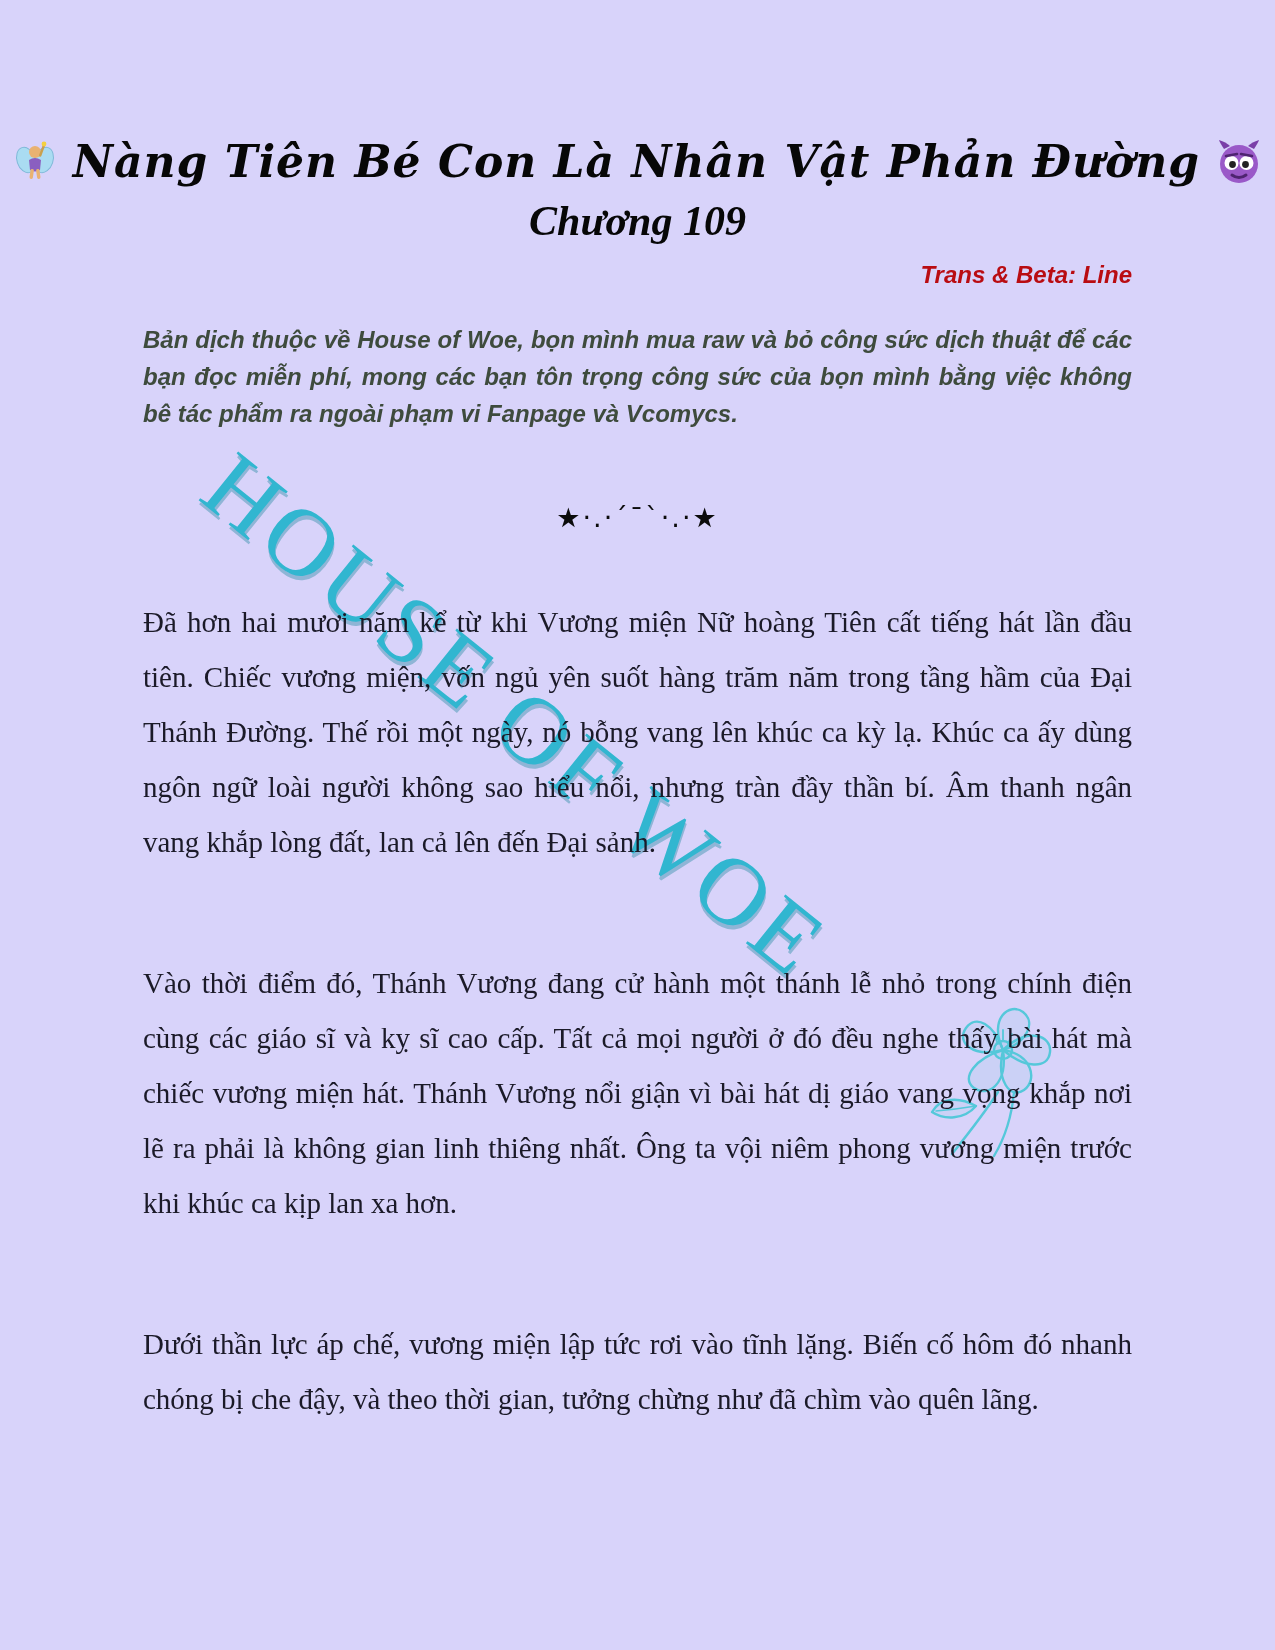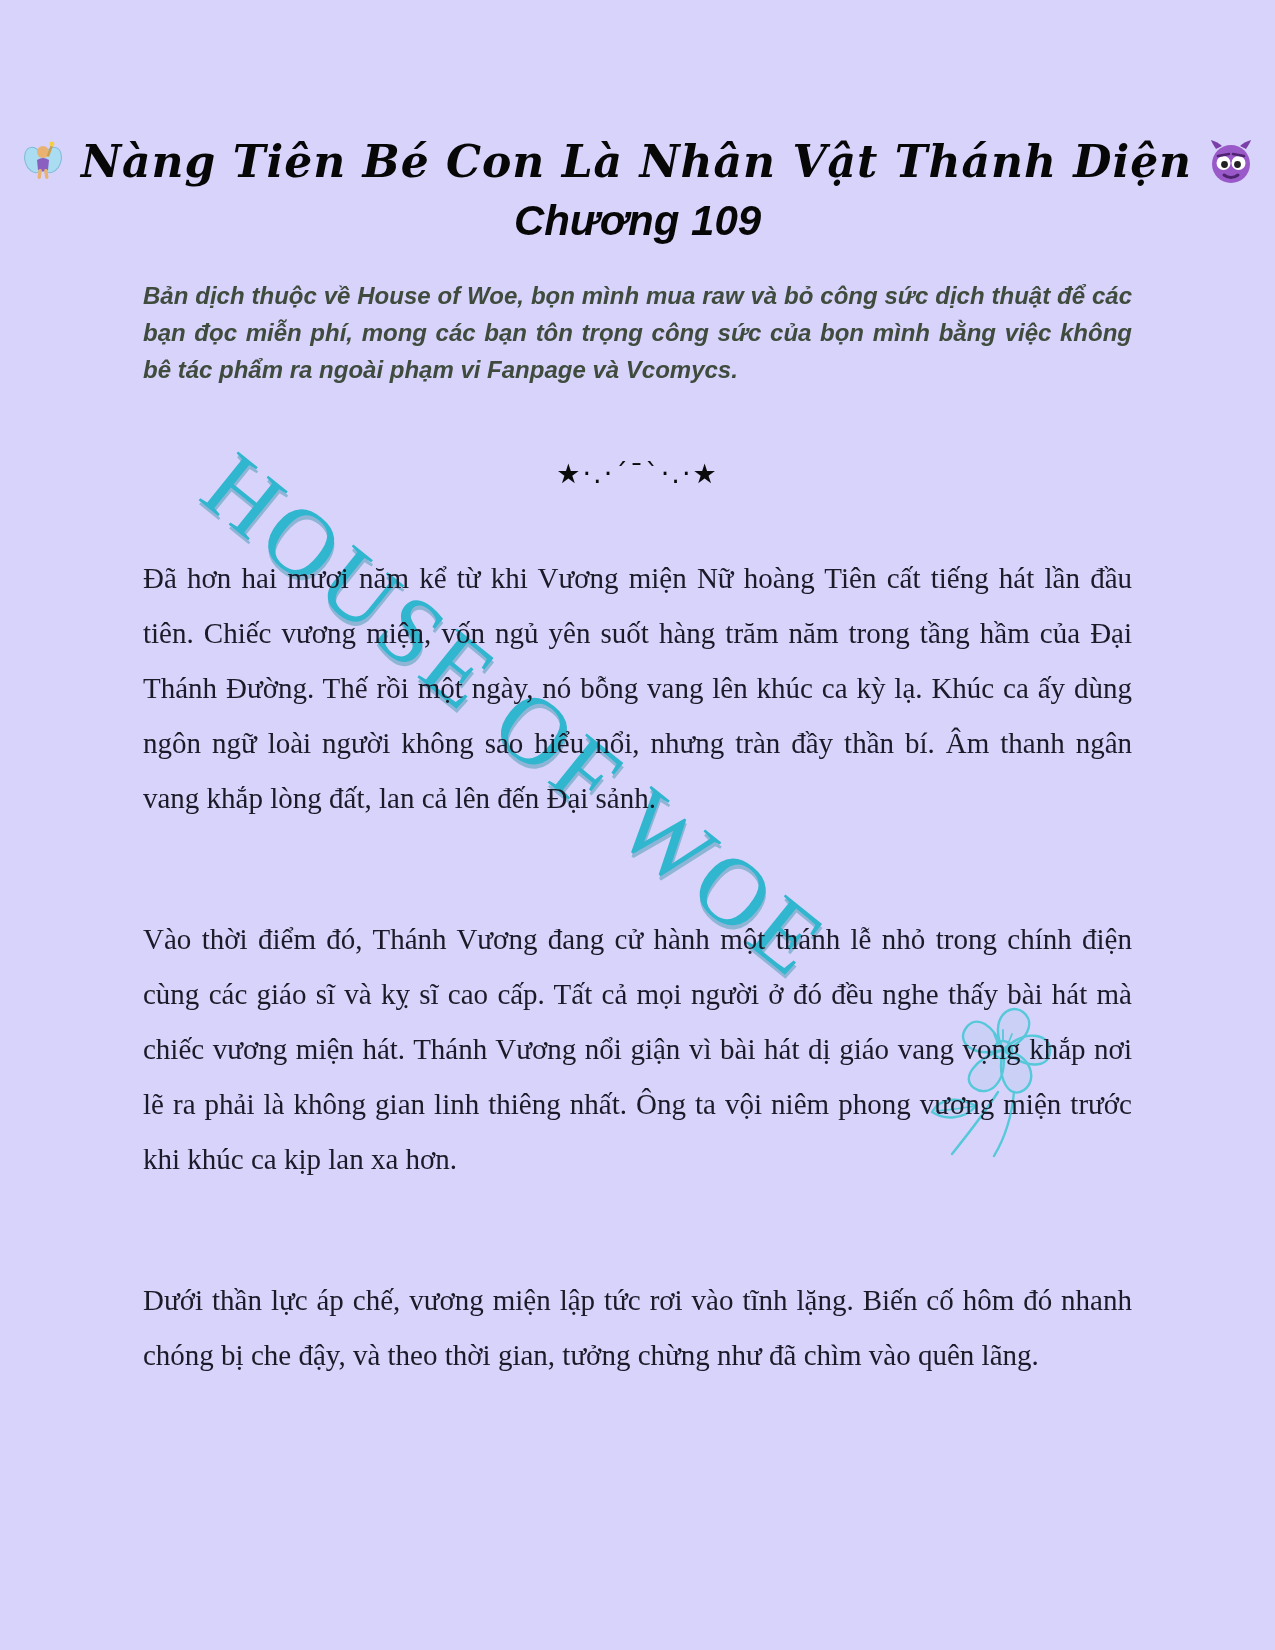--- a/index.html
+++ b/index.html
@@ -52,21 +52,21 @@
     font-family:"DejaVu Serif",serif;
     font-style:italic;font-weight:bold;
     font-size:44px;line-height:1.25;
     letter-spacing:1px;
     color:#070707;
     text-align:center;
     white-space:nowrap;
   }
   .chapter{
     margin-top:8px;
-    font-family:Liberation Sans, sans-serif;
+    font-family:Liberation Serif, serif;
     font-style:italic;font-weight:bold;
     font-size:42px;
     color:#070707;
     text-align:center;
   }
   .credit{
     margin-top:16px;
     text-align:right;
     font-family:"Liberation Sans",sans-serif;
     font-style:italic;font-weight:bold;
@@ -133,36 +133,37 @@
       <svg class="emoji-icon" width="44" height="44" viewBox="0 0 44 44">
         <ellipse cx="13" cy="20" rx="9" ry="13" fill="#aadcf2" stroke="#7fb9d8" stroke-width="1" transform="rotate(-18 13 20)"></ellipse>
         <ellipse cx="31" cy="20" rx="9" ry="13" fill="#aadcf2" stroke="#7fb9d8" stroke-width="1" transform="rotate(18 31 20)"></ellipse>
         <circle cx="22" cy="12" r="6" fill="#e9b271"></circle>
         <path d="M16 20 Q22 16 28 20 L27 30 Q22 33 17 30 Z" fill="#8a5fc0"></path>
         <rect x="17" y="29" width="3.4" height="10" rx="1.6" fill="#e9b271" transform="rotate(8 19 34)"></rect>
         <rect x="23.6" y="29" width="3.4" height="10" rx="1.6" fill="#e9b271" transform="rotate(-8 25 34)"></rect>
         <rect x="28" y="4" width="2.4" height="13" rx="1.2" fill="#c9a04e" transform="rotate(20 29 10)"></rect>
         <circle cx="31" cy="4" r="2.4" fill="#f4d03f"></circle>
       </svg>
-      <span class="title-text">Nàng Tiên Bé Con Là Nhân Vật Thánh Diện</span>
+      <span class="title-text">Nàng Tiên Bé Con Là Nhân Vật Phản Đường</span>
       <svg class="emoji-icon" width="46" height="46" viewBox="0 0 46 46">
         <path d="M8 10 Q4 4 3 1 Q10 3 14 7 Z" fill="#7a3fa8"></path>
         <path d="M38 10 Q42 4 43 1 Q36 3 32 7 Z" fill="#7a3fa8"></path>
         <circle cx="23" cy="25" r="19" fill="#9a59c8"></circle>
         <circle cx="15.5" cy="24" r="7" fill="#ffffff"></circle>
         <circle cx="30.5" cy="24" r="7" fill="#ffffff"></circle>
         <circle cx="16.5" cy="25.5" r="3.4" fill="#222"></circle>
         <circle cx="29.5" cy="25.5" r="3.4" fill="#222"></circle>
         <path d="M10 17 L21 15 M36 17 L25 15" stroke="#4e2470" stroke-width="2.6" stroke-linecap="round"></path>
         <path d="M16 36 Q23 41 30 36" stroke="#4e2470" stroke-width="3" fill="none" stroke-linecap="round"></path>
       </svg>
     </div>
 
     <div class="chapter">Chương 109</div>
 
+    <div class="credit">Trans &amp; Beta: Line</div>
 
     <div class="disclaimer">Bản dịch thuộc về House of Woe, bọn mình mua raw và bỏ công sức dịch thuật để các bạn đọc miễn phí, mong các bạn tôn trọng công sức của bọn mình bằng việc không bê tác phẩm ra ngoài phạm vi Fanpage và Vcomycs.</div>
 
     <div class="divider">★·.·´¯`·.·★</div>
 
     <div class="body-text">
       <p class="first">Đã hơn hai mươi năm kể từ khi Vương miện Nữ hoàng Tiên cất tiếng hát lần đầu tiên. Chiếc vương miện, vốn ngủ yên suốt hàng trăm năm trong tầng hầm của Đại Thánh Đường. Thế rồi một ngày, nó bỗng vang lên khúc ca kỳ lạ. Khúc ca ấy dùng ngôn ngữ loài người không sao hiểu nổi, nhưng tràn đầy thần bí. Âm thanh ngân vang khắp lòng đất, lan cả lên đến Đại sảnh.</p>
       <p>Vào thời điểm đó, Thánh Vương đang cử hành một thánh lễ nhỏ trong chính điện cùng các giáo sĩ và kỵ sĩ cao cấp. Tất cả mọi người ở đó đều nghe thấy bài hát mà chiếc vương miện hát. Thánh Vương nổi giận vì bài hát dị giáo vang vọng khắp nơi lẽ ra phải là không gian linh thiêng nhất. Ông ta vội niêm phong vương miện trước khi khúc ca kịp lan xa hơn.</p>
       <p>Dưới thần lực áp chế, vương miện lập tức rơi vào tĩnh lặng. Biến cố hôm đó nhanh chóng bị che đậy, và theo thời gian, tưởng chừng như đã chìm vào quên lãng.</p>
     </div>

